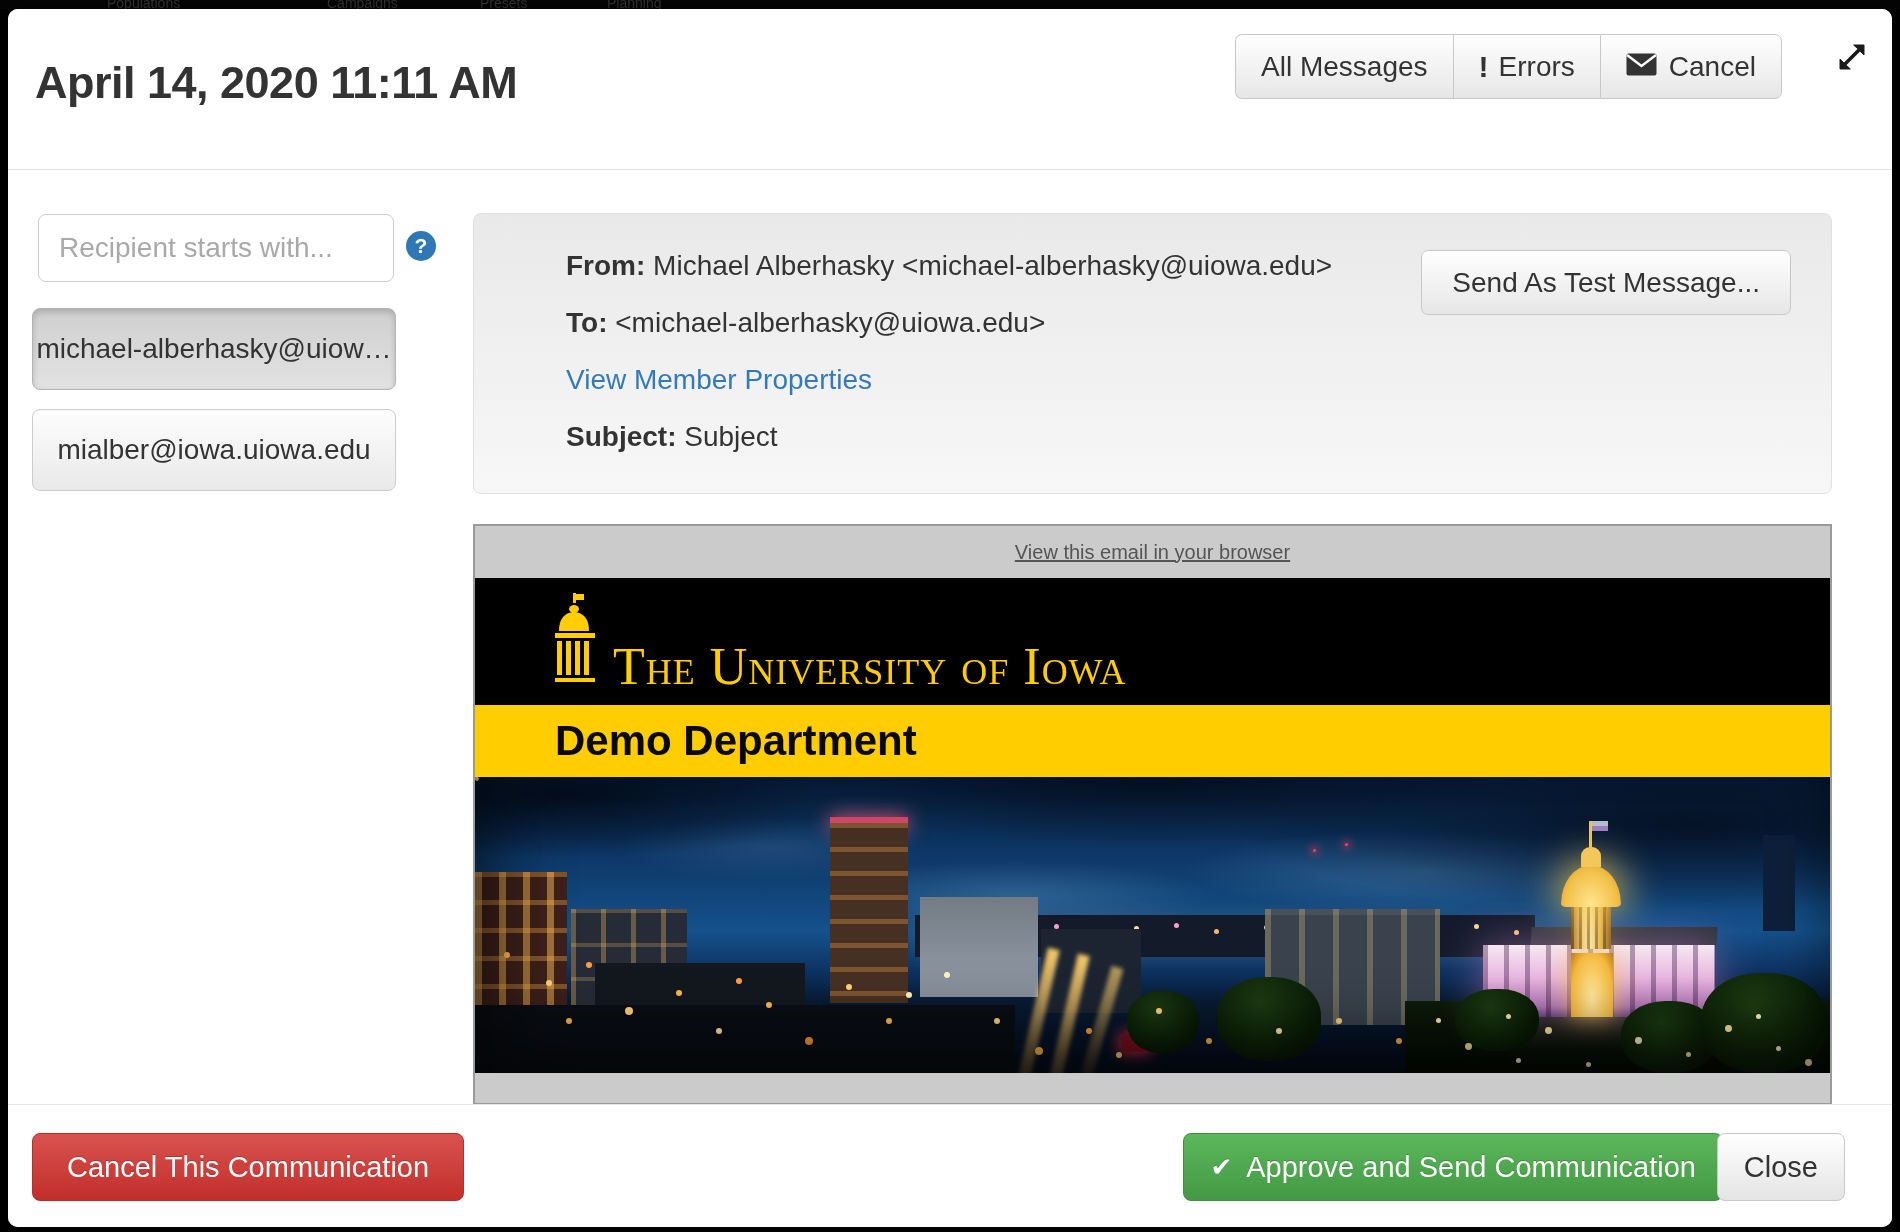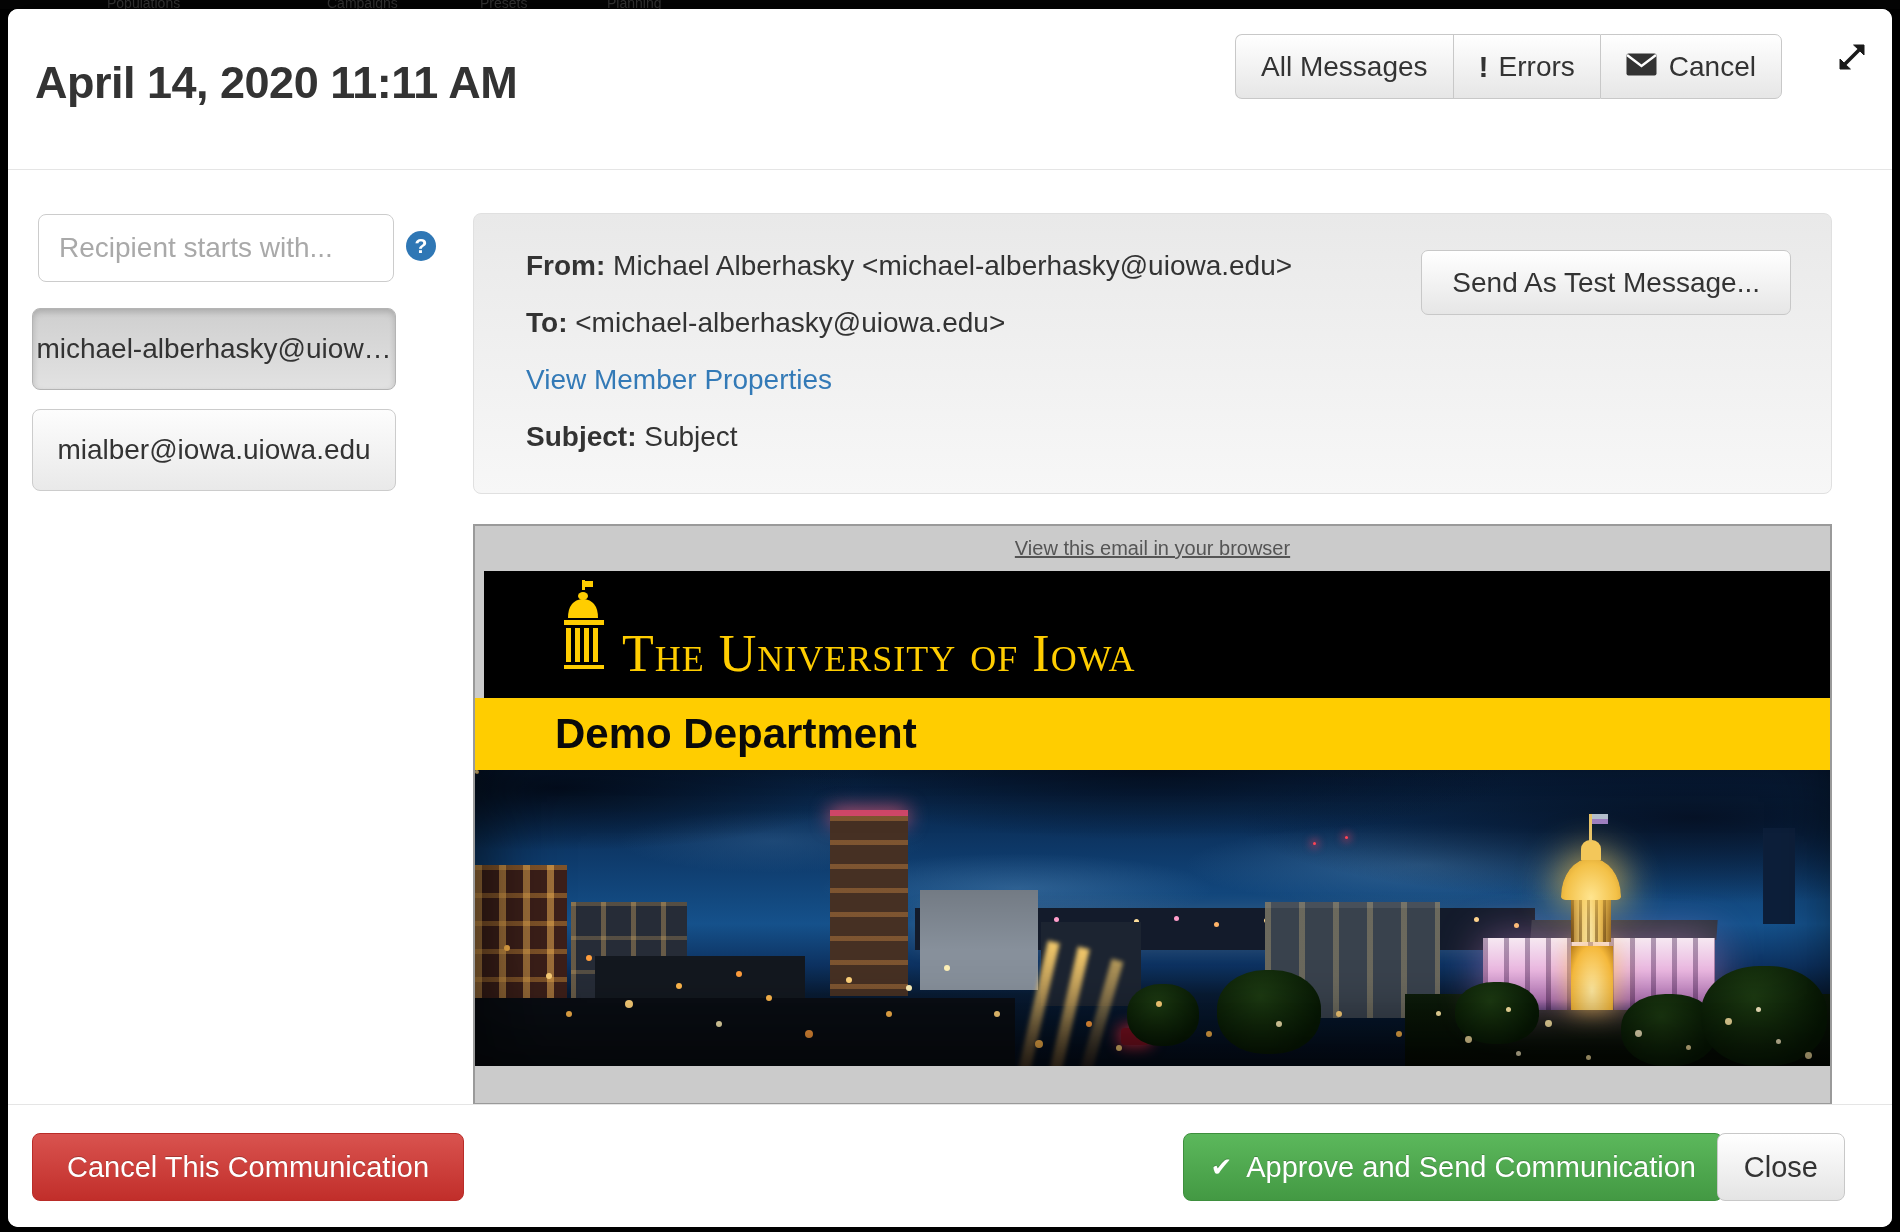--- a/index.html
+++ b/index.html
@@ -71,38 +71,38 @@
     box-shadow:inset 0 3px 6px rgba(0,0,0,.18);
   }
 
   
   .msg-panel {
     position:absolute; left:465px; top:204px; width:1359px; height:281px;
     background:linear-gradient(180deg,#e9e9e9,#f7f7f7);
     border:1px solid #e0e0e0; border-radius:8px;
     padding:38px 40px 0 52px; font-size:28px; color:#333;
   }
-  .msg-row { margin-bottom:29px; line-height:1; }
+  .msg-row { margin-bottom:29px; line-height:1;margin-left:40px; }
   .msg-row b { font-weight:700; }
   .member-link { color:#337ab7; text-decoration:none; cursor:pointer; }
   .test-btn {
     position:absolute; top:36px; right:40px; height:65px; padding:0 30px;
     background:linear-gradient(180deg,#ffffff,#e6e6e6);
     border:1px solid #c8c8c8; border-radius:7px; font-size:28px; color:#333;
     cursor:pointer; font-family:"Liberation Sans", sans-serif;
   }
 
   
   .email-preview {
     position:absolute; left:465px; top:515px; width:1359px; height:581px;
     border:2px solid #9a9a9a; background:#cbcbcb; overflow:hidden;
   }
-  .browser-bar { height:45px; background:#cbcbcb; display:flex; align-items:center; justify-content:center; }
+  .browser-bar { height:52px; background:#cbcbcb; display:flex; align-items:center; justify-content:center; }
   .browser-link { font-size:20px; color:#555; text-decoration:underline; cursor:pointer; }
-  .logo-banner { height:127px; background:#000; display:flex; align-items:flex-end; padding:0 0 18px 78px;margin-left:9px; }
+  .logo-banner { height:127px; background:#000; display:flex; align-items:flex-end; padding:0 0 12px 78px; }
   .logo-text {
     font-family:"Liberation Serif", serif; font-variant:small-caps;
     color:#FFCD00; font-size:52px; letter-spacing:1px; line-height:1;
     margin-left:16px;
   }
   .dept-banner { height:72px; background:#FFCD00; display:flex; align-items:center; padding-left:80px; }
   .dept-name { font-size:42px; font-weight:700; color:#0a0a0a; }
 
   
   .photo { position:relative; height:296px; overflow:hidden;

